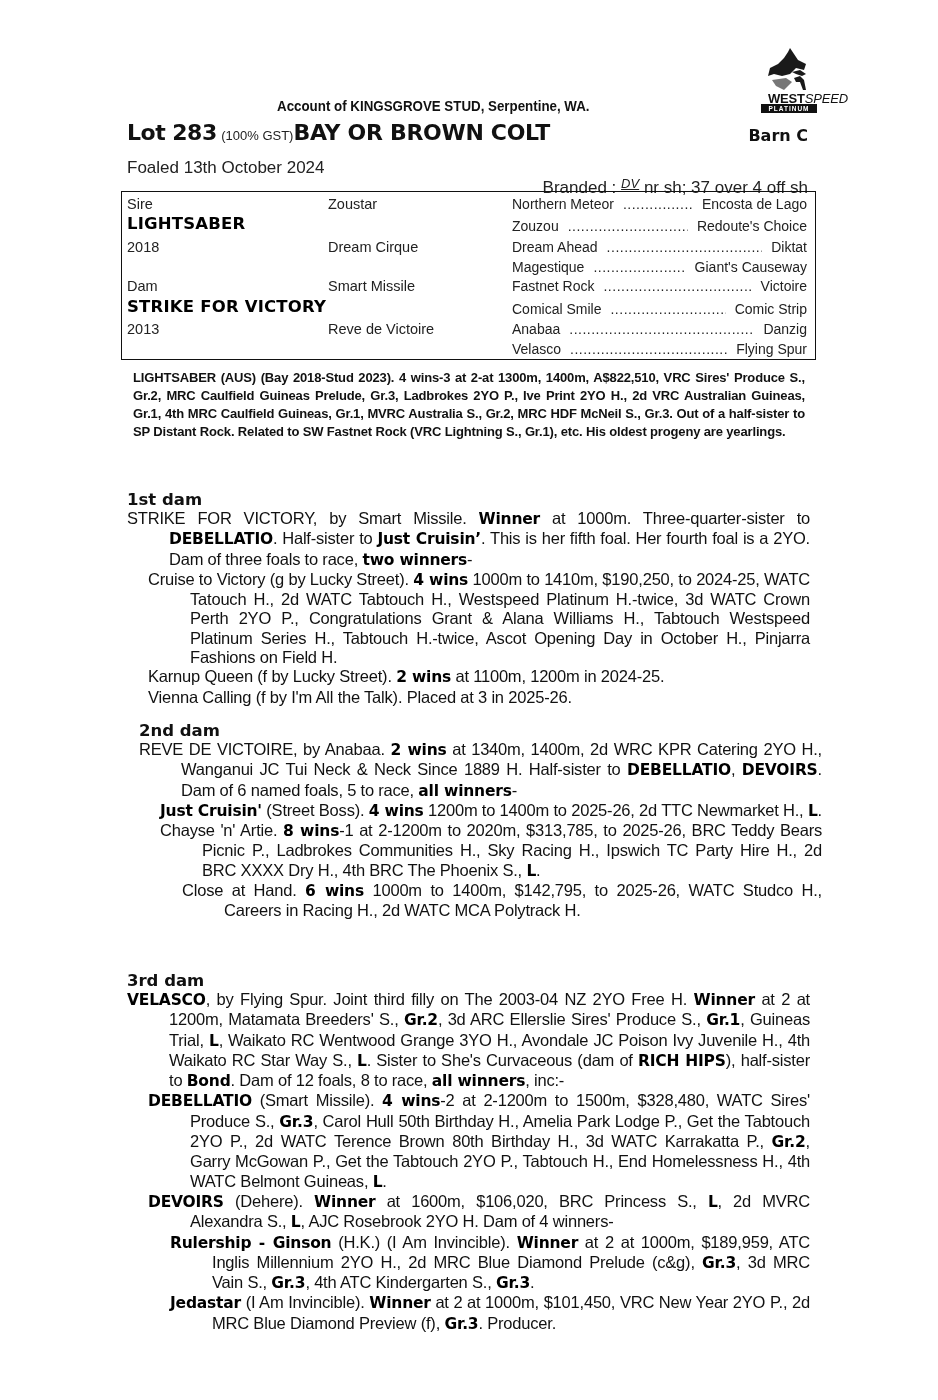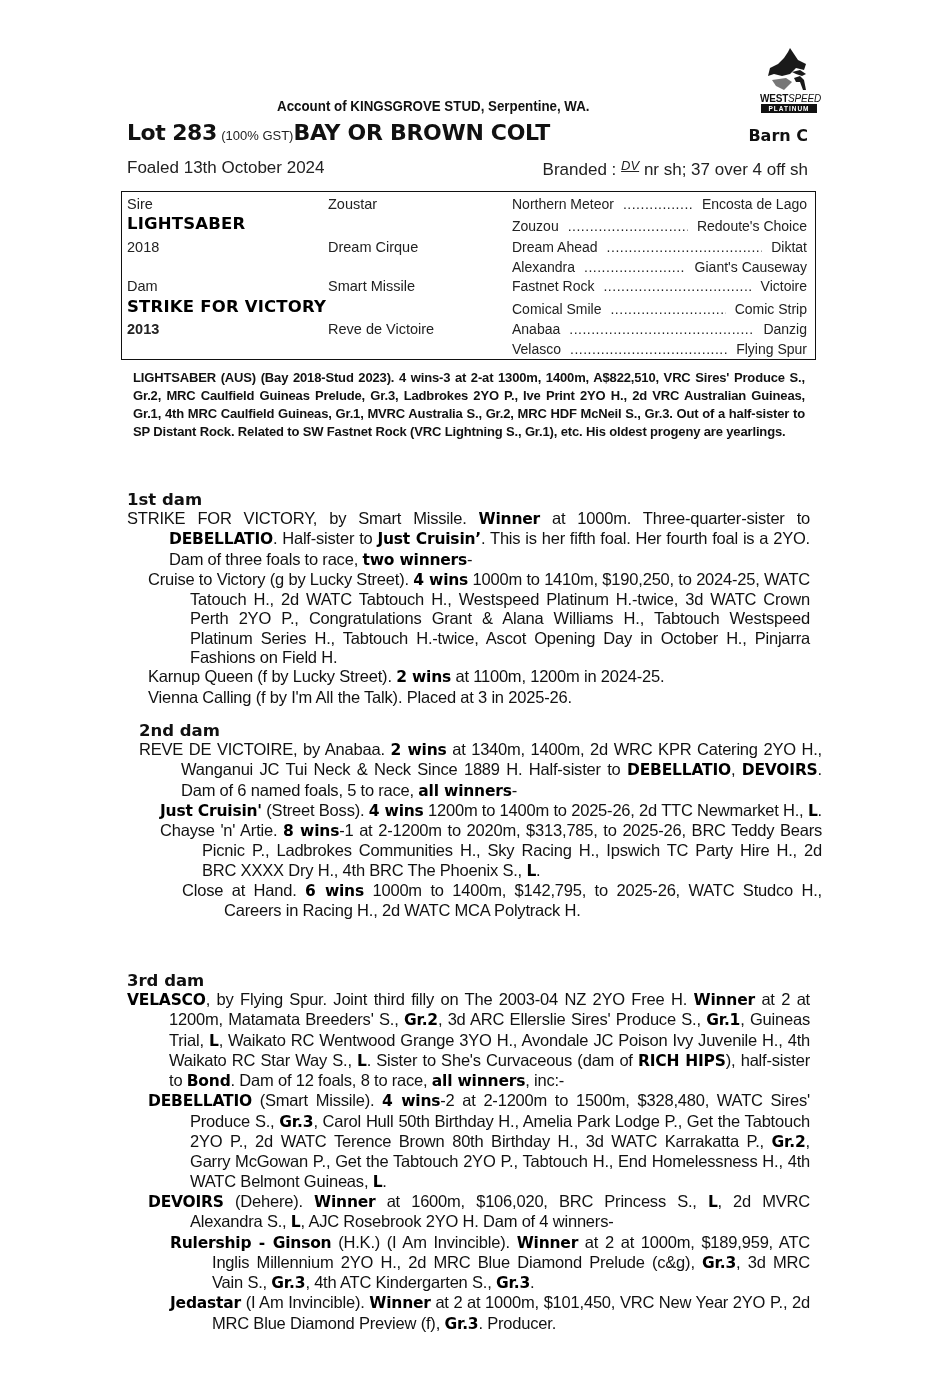--- a/index.html
+++ b/index.html
@@ -1,35 +1,35 @@
 <!DOCTYPE html>
 <html><head>
 <meta charset="utf-8">
 <style>
   html, body { margin: 0; padding: 0; background: #ffffff; }
   body { width: 938px; height: 1400px; position: relative; overflow: hidden; color: #111; font-family: "Liberation Sans", sans-serif; }
 
   
   .logo { position: absolute; left: 760px; top: 46px; width: 58px; height: 70px; }
   .logo svg { display: block; }
-  .logo-word { position: absolute; left: 0; top: 48px; width: 58px; text-align: left; font-size: 10px; font-weight: bold; letter-spacing: -0.2px; line-height: 9px; }
+  .logo-word { position: absolute; left: 8px; top: 48px; width: 58px; text-align: left; font-size: 13px; font-weight: bold; letter-spacing: -0.2px; line-height: 9px; }
   .logo-word .light { font-weight: normal; font-style: italic; }
   .logo-plat { position: absolute; left: 1px; top: 58px; width: 56px; height: 9px; background: #111; color: #fff; font-size: 6.5px; font-weight: bold; letter-spacing: 1px; text-align: center; line-height: 9px; }
 
   .account { position: absolute; top: 97px; left: 277px; font-family: "Liberation Sans", sans-serif; font-weight: bold; font-size: 15.5px; transform: scaleX(0.86); transform-origin: left top; white-space: nowrap; }
 
   .lot-line { position: absolute; top: 120px; left: 127px; width: 683px; height: 30px; white-space: nowrap; }
   .lot-label { font-family: "DejaVu Sans", sans-serif; font-weight: bold; font-size: 22px; letter-spacing: -0.5px; }
   .gst { font-size: 13px; color: #222; }
   .horse-desc { font-family: "DejaVu Sans", sans-serif; font-weight: bold; font-size: 22px; letter-spacing: -0.3px; }
   .barn { position: absolute; right: 2px; top: 6px; font-family: "DejaVu Sans", sans-serif; font-weight: bold; font-size: 16px; }
 
   .foaled-line { position: absolute; top: 158px; left: 127px; width: 683px; font-size: 17px; color: #222; white-space: nowrap; }
   .branded { position: absolute; right: 2px; top: 0; }
-  .brand-mark { display: inline-block; font-style: italic; text-decoration: underline; font-size: 13px; vertical-align: 5px; }
+  .brand-mark { display: inline-block; font-style: italic; text-decoration: underline; font-size: 13px; vertical-align: 5px; margin-top: 18px; }
 
   
   .pedigree { position: absolute; left: 121px; top: 191px; width: 695px; height: 169px; border: 1.5px solid #111; box-sizing: border-box; }
   .ped-cell { position: absolute; font-size: 14.5px; color: #222; white-space: nowrap; line-height: 18px; }
   .ped-bold { font-family: "DejaVu Sans", sans-serif; font-weight: bold; font-size: 16.5px; color: #000; letter-spacing: 0.2px; }
   .ped-row { position: absolute; left: 390px; width: 295px; font-size: 14px; color: #222; line-height: 18px; display: flex; white-space: nowrap; gap: 8px; }
   .ped-row .dots { flex: 1; overflow: hidden; margin: 0 1px; }
   .ped-row .dots::before { content: "................................................................................................................"; letter-spacing: 0.5px; }
 
   
@@ -78,41 +78,41 @@
 
 <div class="pedigree">
   <div class="ped-cell" style="left:5px;top:3px;">Sire</div>
   <div class="ped-cell ped-bold" style="left:5px;top:23px;">LIGHTSABER</div>
   <div class="ped-cell" style="left:5px;top:46px;">2018</div>
   <div class="ped-cell" style="left:206px;top:3px;">Zoustar</div>
   <div class="ped-cell" style="left:206px;top:46px;">Dream Cirque</div>
 
   <div class="ped-cell" style="left:5px;top:85px;">Dam</div>
   <div class="ped-cell ped-bold" style="left:5px;top:106px;">STRIKE FOR VICTORY</div>
-  <div class="ped-cell" style="left:5px;top:128px;font-weight:bold;">2013</div>
+  <div class="ped-cell" style="left:5px;top:128px;">2013</div>
   <div class="ped-cell" style="left:206px;top:85px;">Smart Missile</div>
   <div class="ped-cell" style="left:206px;top:128px;">Reve de Victoire</div>
 
   <div class="ped-row" style="top:3px;">
       <span>Northern Meteor</span>
       <span class="dots"></span>
       <span>Encosta de Lago</span>
     </div>
   <div class="ped-row" style="top:25px;">
       <span>Zouzou</span>
       <span class="dots"></span>
       <span>Redoute's Choice</span>
     </div>
   <div class="ped-row" style="top:46px;">
       <span>Dream Ahead</span>
       <span class="dots"></span>
       <span>Diktat</span>
     </div>
   <div class="ped-row" style="top:66px;">
-      <span>Alexandra</span>
+      <span>Magestique</span>
       <span class="dots"></span>
       <span>Giant's Causeway</span>
     </div>
   <div class="ped-row" style="top:85px;">
       <span>Fastnet Rock</span>
       <span class="dots"></span>
       <span>Victoire</span>
     </div>
   <div class="ped-row" style="top:108px;">
       <span>Comical Smile</span>

